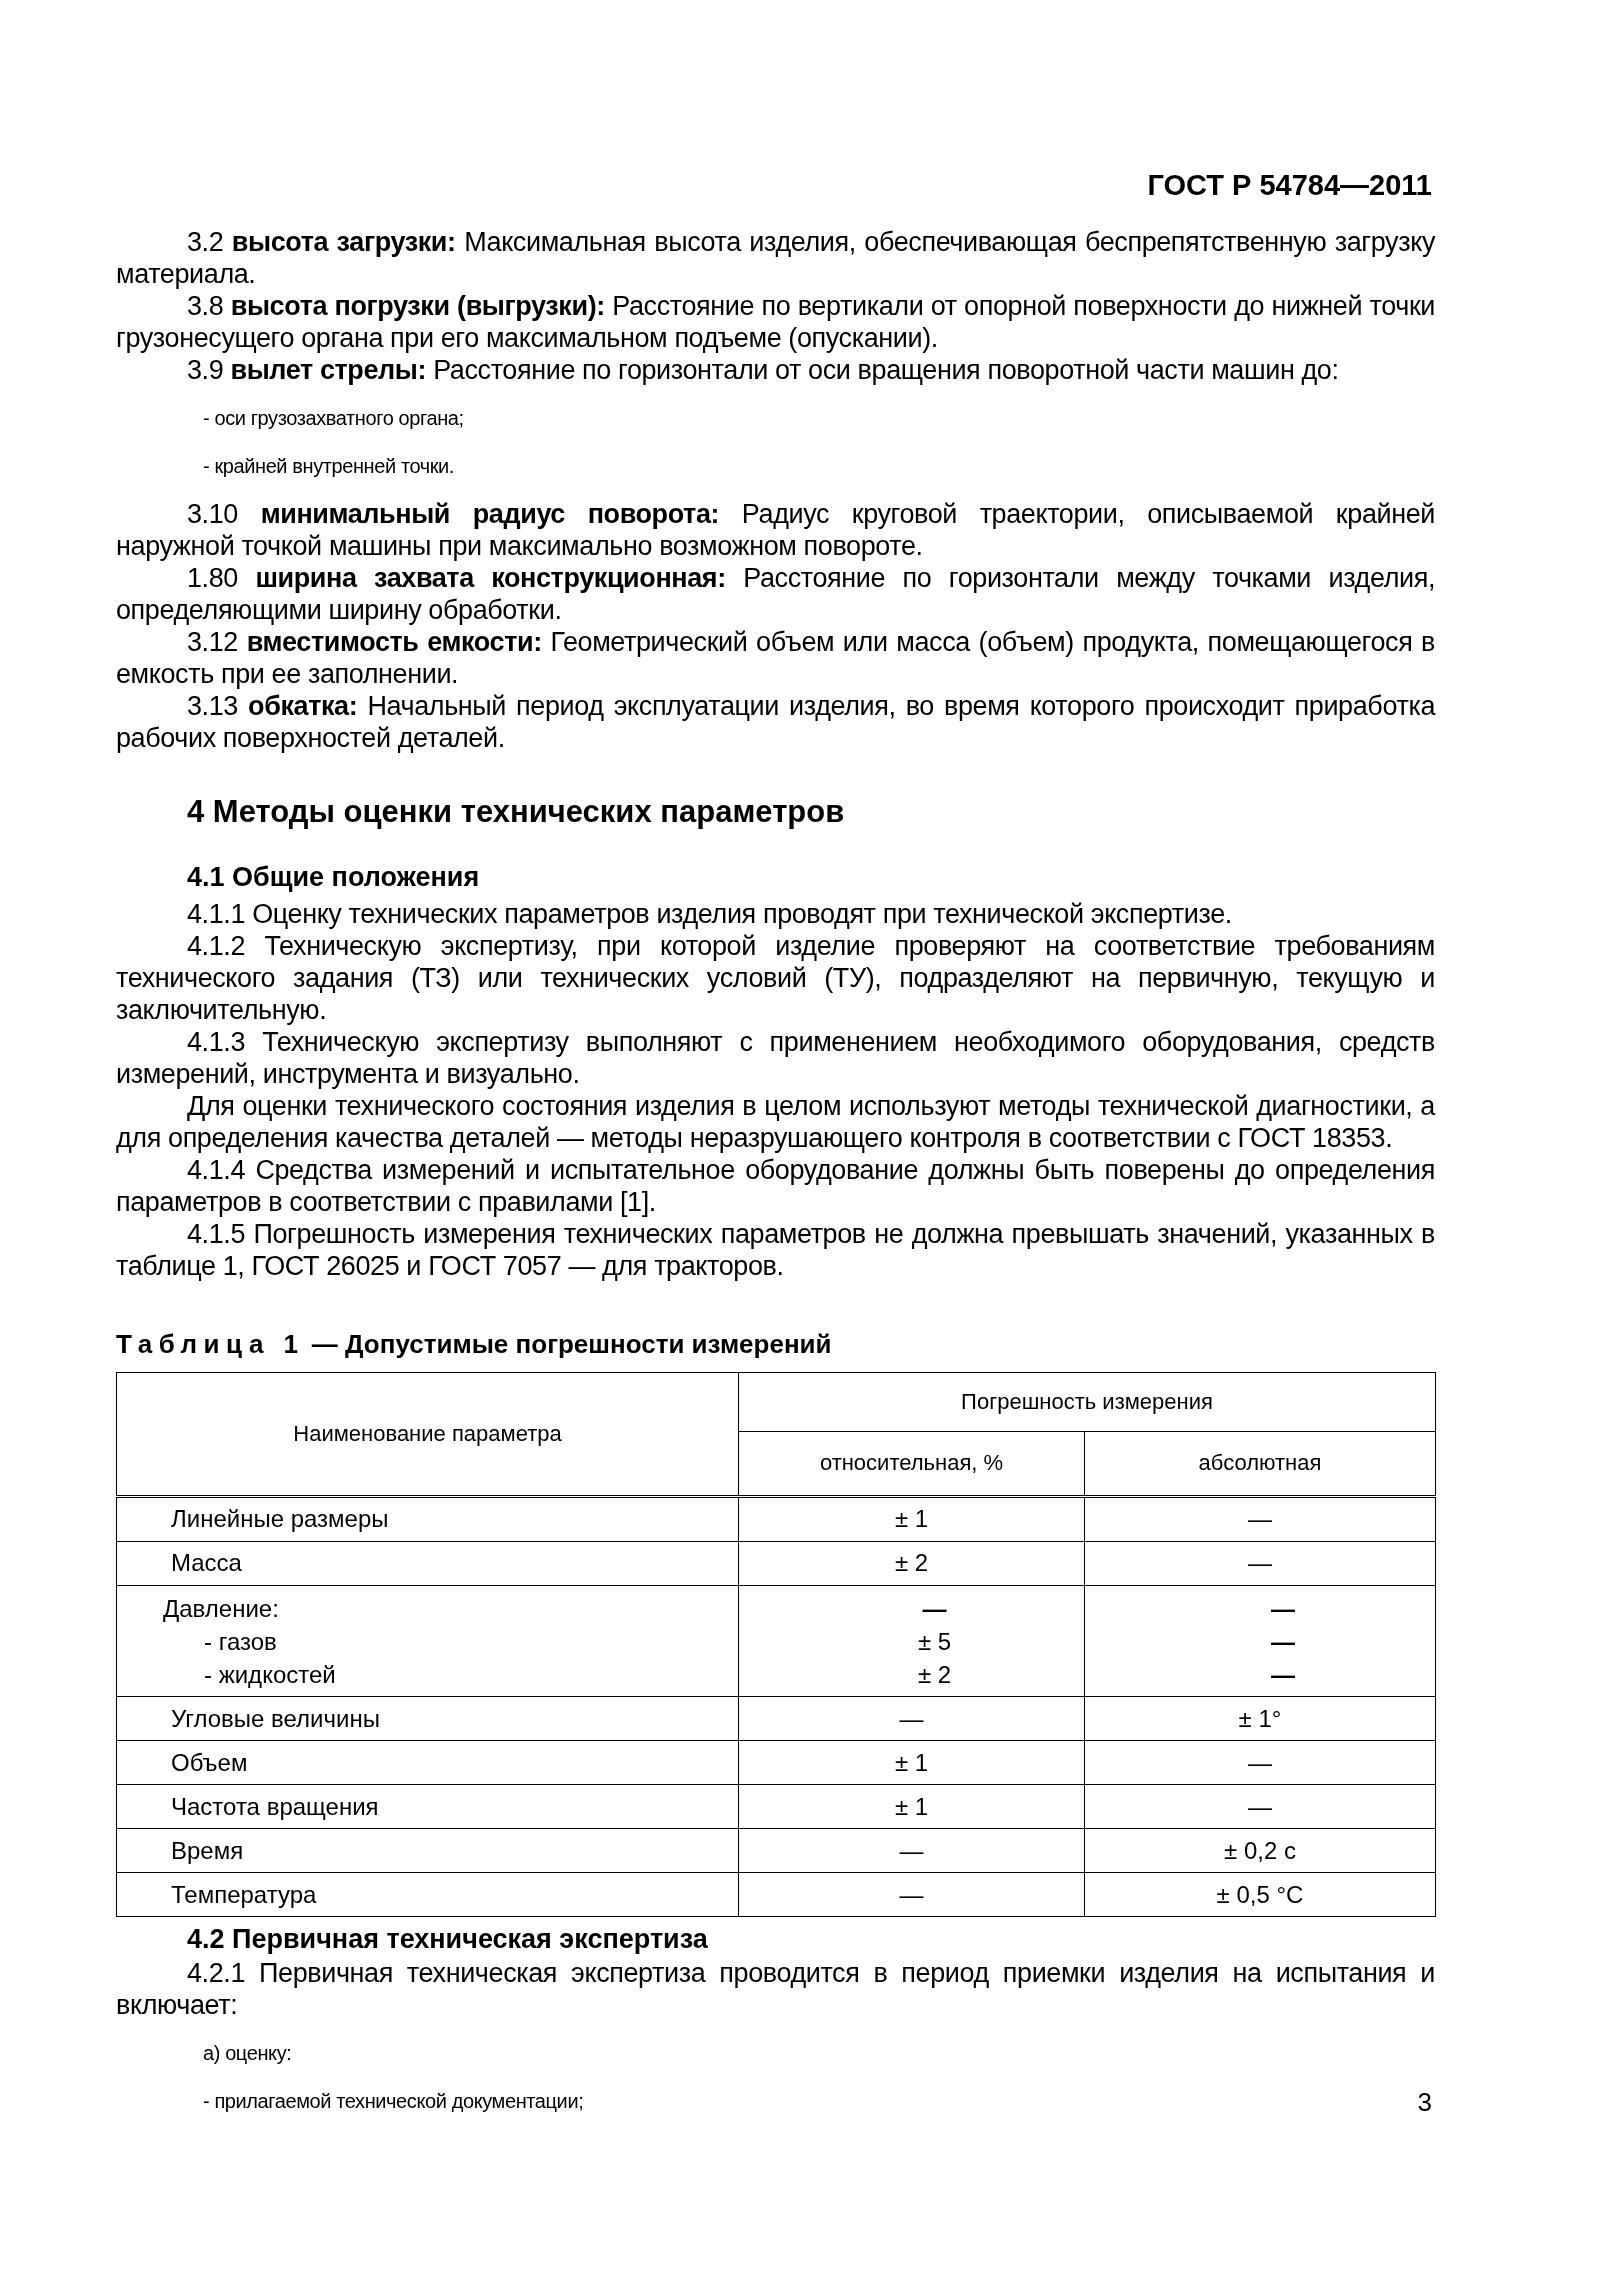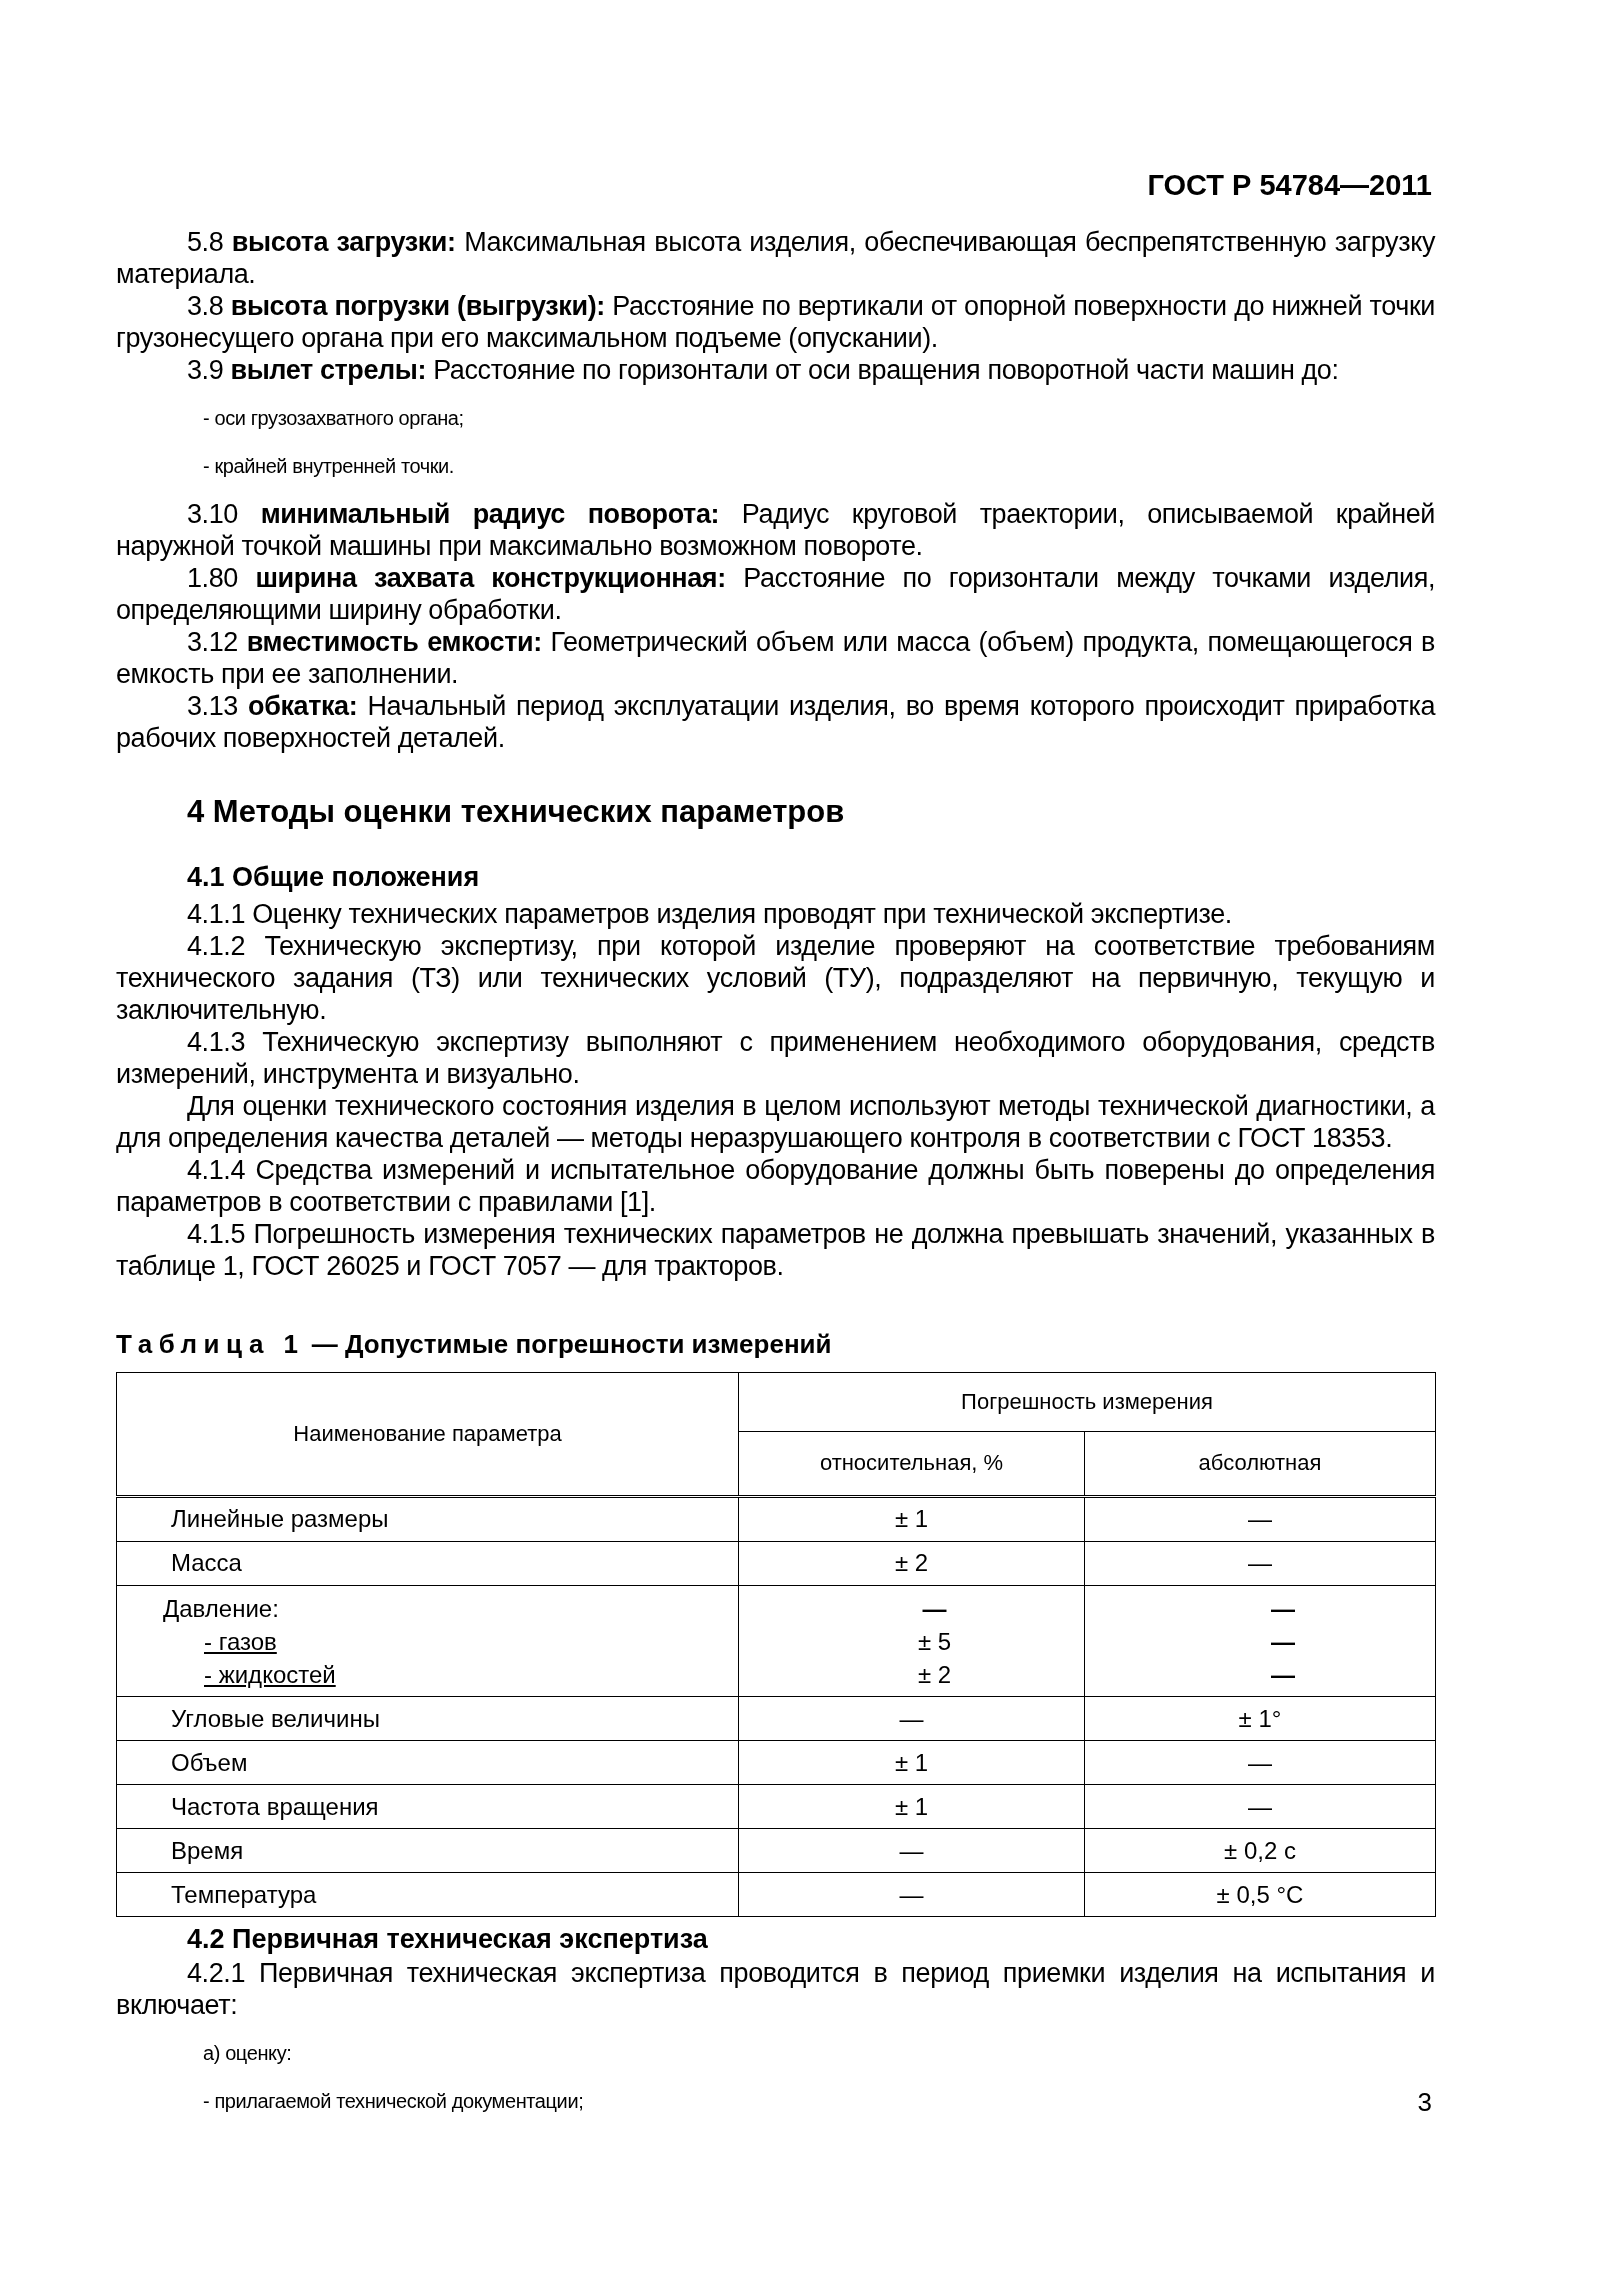--- a/index.html
+++ b/index.html
@@ -78,38 +78,38 @@
   table.t thead tr.h1row th { height: 58px; }
   table.t thead tr.h2row th { height: 63px; }
   table.t thead tr.h2row th, table.t thead th.rowspan {
     border-bottom: 3.9px double #000;
   }
   table.t td { height: 43px; vertical-align: middle; }
   table.t td.name { padding-left: 54px; text-align: left; font-size: 24px; }
   table.t td.val { text-align: center; font-size: 24px; }
   table.t td.multi { vertical-align: top; padding-top: 6.5px; padding-bottom: 5.2px; padding-left: 46px; }
   .sub { display: block; line-height: 33px; }
-  .sub.indent { padding-left: 41px; text-decoration: underline; }
+  .sub.indent { padding-left: 41px; }
   .dash { font-weight: bold; }
   .page-number {
     position: absolute;
     top: 2087px;
     right: 191px;
     font-size: 26px;
   }
 </style>
 </head>
 <body>
 
 <div class="page-header">ГОСТ Р 54784—2011</div>
 
 <div class="content">
 
   <p class="p">
-    <span>5.8</span>
+    <span>3.2</span>
     <span class="term">высота загрузки:</span>
     <span>Максимальная высота изделия, обеспечивающая беспрепятственную загрузку материала.</span>
   </p>
   <p class="p">
     <span>3.8</span>
     <span class="term">высота погрузки (выгрузки):</span>
     <span>Расстояние по вертикали от опорной поверхности до нижней точки грузонесущего органа при его максимальном подъеме (опускании).</span>
   </p>
   <p class="p">
     <span>3.9</span>

